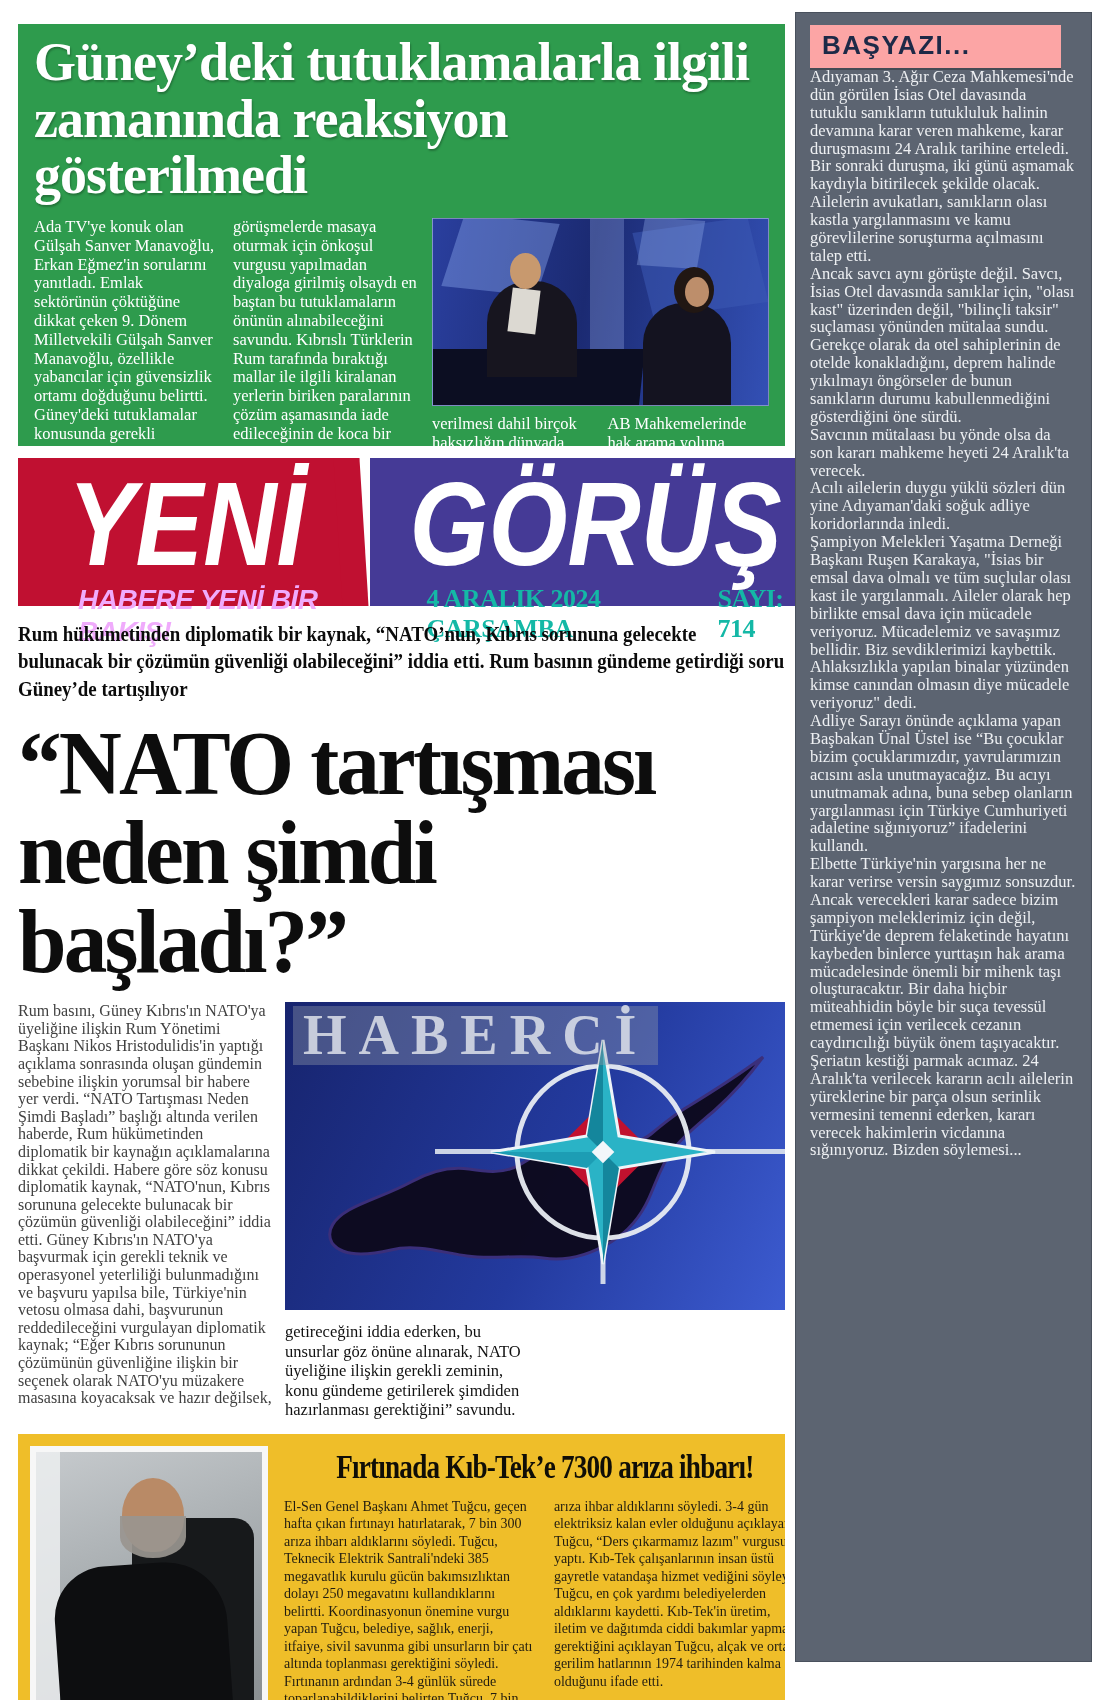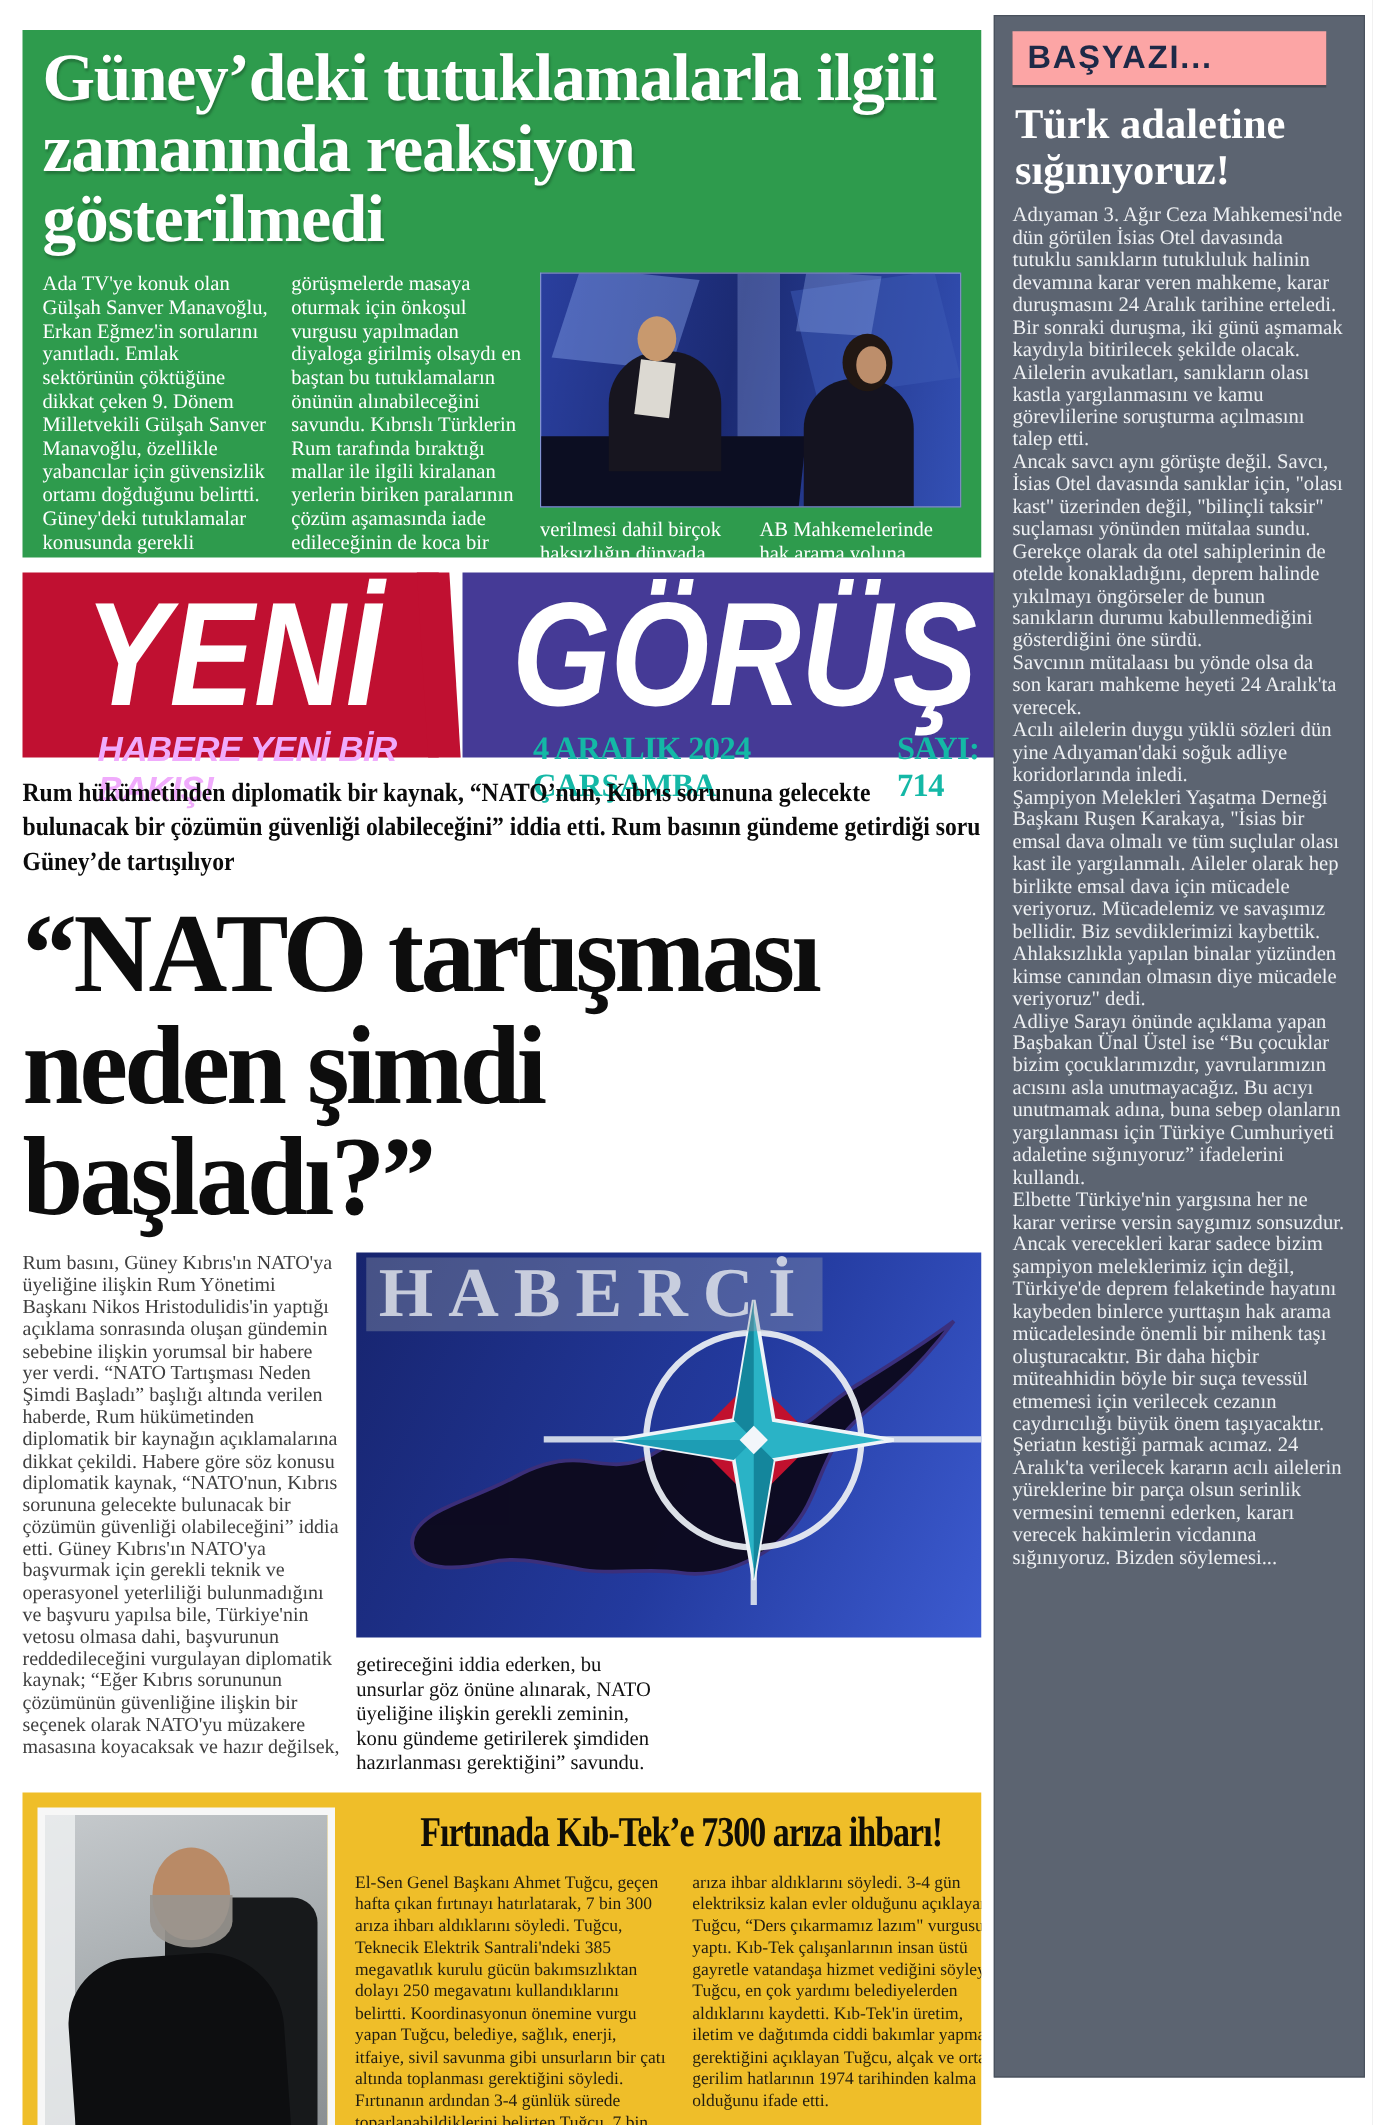--- a/index.html
+++ b/index.html
@@ -184,21 +184,20 @@
           <p>El-Sen Genel Başkanı Ahmet Tuğcu, geçen hafta çıkan fırtınayı hatırlatarak, 7 bin 300 arıza ihbarı aldıklarını söyledi. Tuğcu, Teknecik Elektrik Santrali'ndeki 385 megavatlık kurulu gücün bakımsızlıktan dolayı 250 megavatını kullandıklarını belirtti. Koordinasyonun önemine vurgu yapan Tuğcu, belediye, sağlık, enerji, itfaiye, sivil savunma gibi unsurların bir çatı altında toplanması gerektiğini söyledi. Fırtınanın ardından  3-4 günlük sürede toparlanabildiklerini belirten Tuğcu, 7 bin 300</p>
           <p>arıza ihbar aldıklarını söyledi. 3-4 gün elektriksiz kalan evler olduğunu açıklayan Tuğcu, “Ders çıkarmamız lazım" vurgusunu yaptı. Kıb-Tek çalışanlarının insan üstü gayretle vatandaşa hizmet vediğini söyleyen Tuğcu, en çok yardımı belediyelerden aldıklarını kaydetti. Kıb-Tek'in üretim, iletim ve dağıtımda ciddi bakımlar yapması gerektiğini açıklayan Tuğcu, alçak ve orta gerilim hatlarının 1974 tarihinden kalma olduğunu ifade etti.</p>
         </div>
       </div>
     </section>
 
   </div>
 
   <aside class="sidebar">
     <div class="basyazi">BAŞYAZI...</div>
-    <h2 class="ed-title">Türk adaletine sığınıyoruz!</h2>
     <div class="ed-body">Adıyaman 3. Ağır Ceza Mahkemesi'nde dün görülen İsias Otel davasında tutuklu sanıkların tutukluluk halinin devamına karar veren mahkeme, karar duruşmasını 24 Aralık tarihine erteledi. Bir sonraki duruşma, iki günü aşmamak kaydıyla bitirilecek şekilde olacak.
 Ailelerin avukatları, sanıkların olası kastla yargılanmasını ve kamu görevlilerine soruşturma açılmasını talep etti.
 Ancak savcı aynı görüşte değil. Savcı, İsias Otel davasında sanıklar için, "olası kast" üzerinden değil, "bilinçli taksir" suçlaması yönünden mütalaa sundu.
 Gerekçe olarak da otel sahiplerinin de otelde konakladığını, deprem halinde yıkılmayı öngörseler de bunun sanıkların durumu kabullenmediğini gösterdiğini öne sürdü.
 Savcının mütalaası bu yönde olsa da  son kararı mahkeme heyeti 24 Aralık'ta verecek.
 Acılı ailelerin duygu yüklü sözleri dün yine Adıyaman'daki soğuk adliye koridorlarında inledi.
 Şampiyon Melekleri Yaşatma Derneği Başkanı Ruşen Karakaya, "İsias bir emsal dava olmalı ve tüm suçlular olası kast ile yargılanmalı. Aileler olarak hep birlikte emsal dava için mücadele veriyoruz. Mücadelemiz ve savaşımız bellidir. Biz sevdiklerimizi kaybettik. Ahlaksızlıkla yapılan binalar yüzünden kimse canından olmasın diye mücadele veriyoruz" dedi.
 Adliye Sarayı önünde açıklama yapan Başbakan Ünal Üstel ise “Bu çocuklar bizim çocuklarımızdır, yavrularımızın acısını asla unutmayacağız. Bu acıyı unutmamak adına, buna sebep olanların yargılanması için Türkiye Cumhuriyeti adaletine sığınıyoruz” ifadelerini kullandı.
 Elbette Türkiye'nin yargısına her ne karar verirse versin saygımız sonsuzdur. Ancak verecekleri karar sadece bizim şampiyon meleklerimiz için değil, Türkiye'de deprem felaketinde hayatını kaybeden binlerce yurttaşın hak arama mücadelesinde önemli bir mihenk taşı oluşturacaktır. Bir daha hiçbir müteahhidin böyle bir suça tevessül etmemesi için verilecek cezanın caydırıcılığı büyük önem taşıyacaktır. Şeriatın kestiği parmak acımaz. 24 Aralık'ta verilecek kararın acılı ailelerin yüreklerine bir parça olsun serinlik vermesini temenni ederken, kararı verecek hakimlerin vicdanına sığınıyoruz. Bizden söylemesi...</div>
   </aside>

